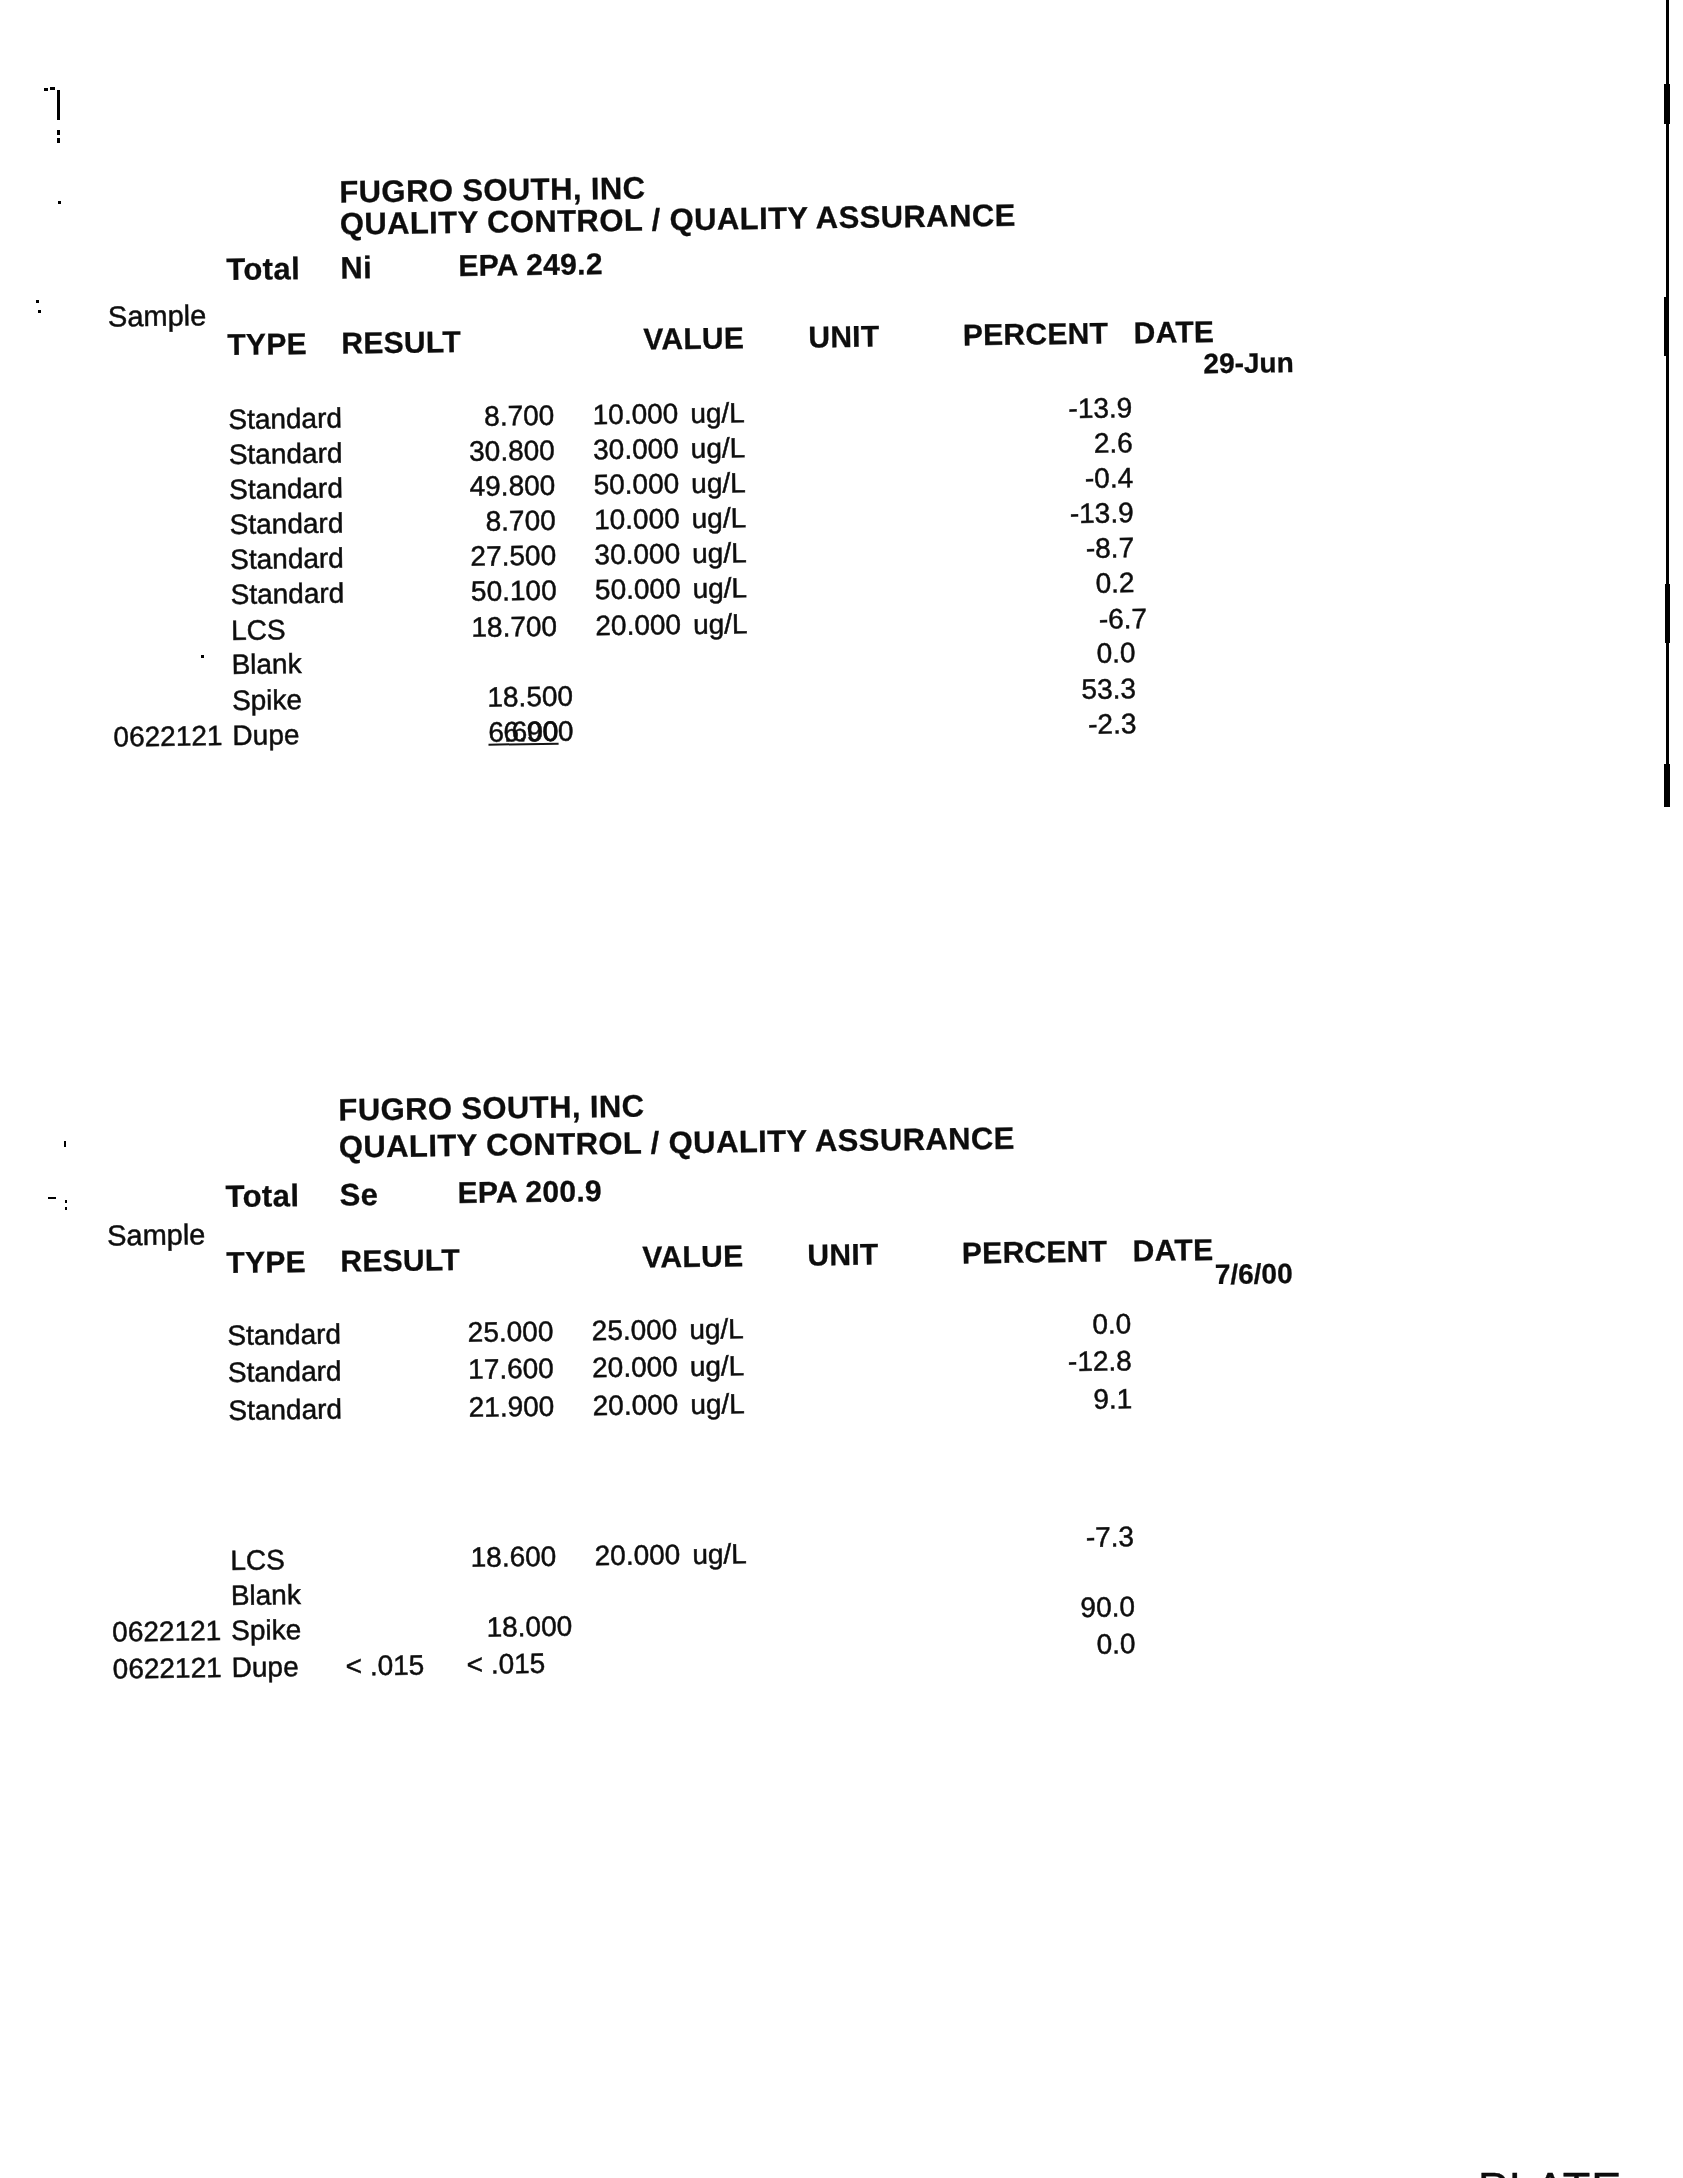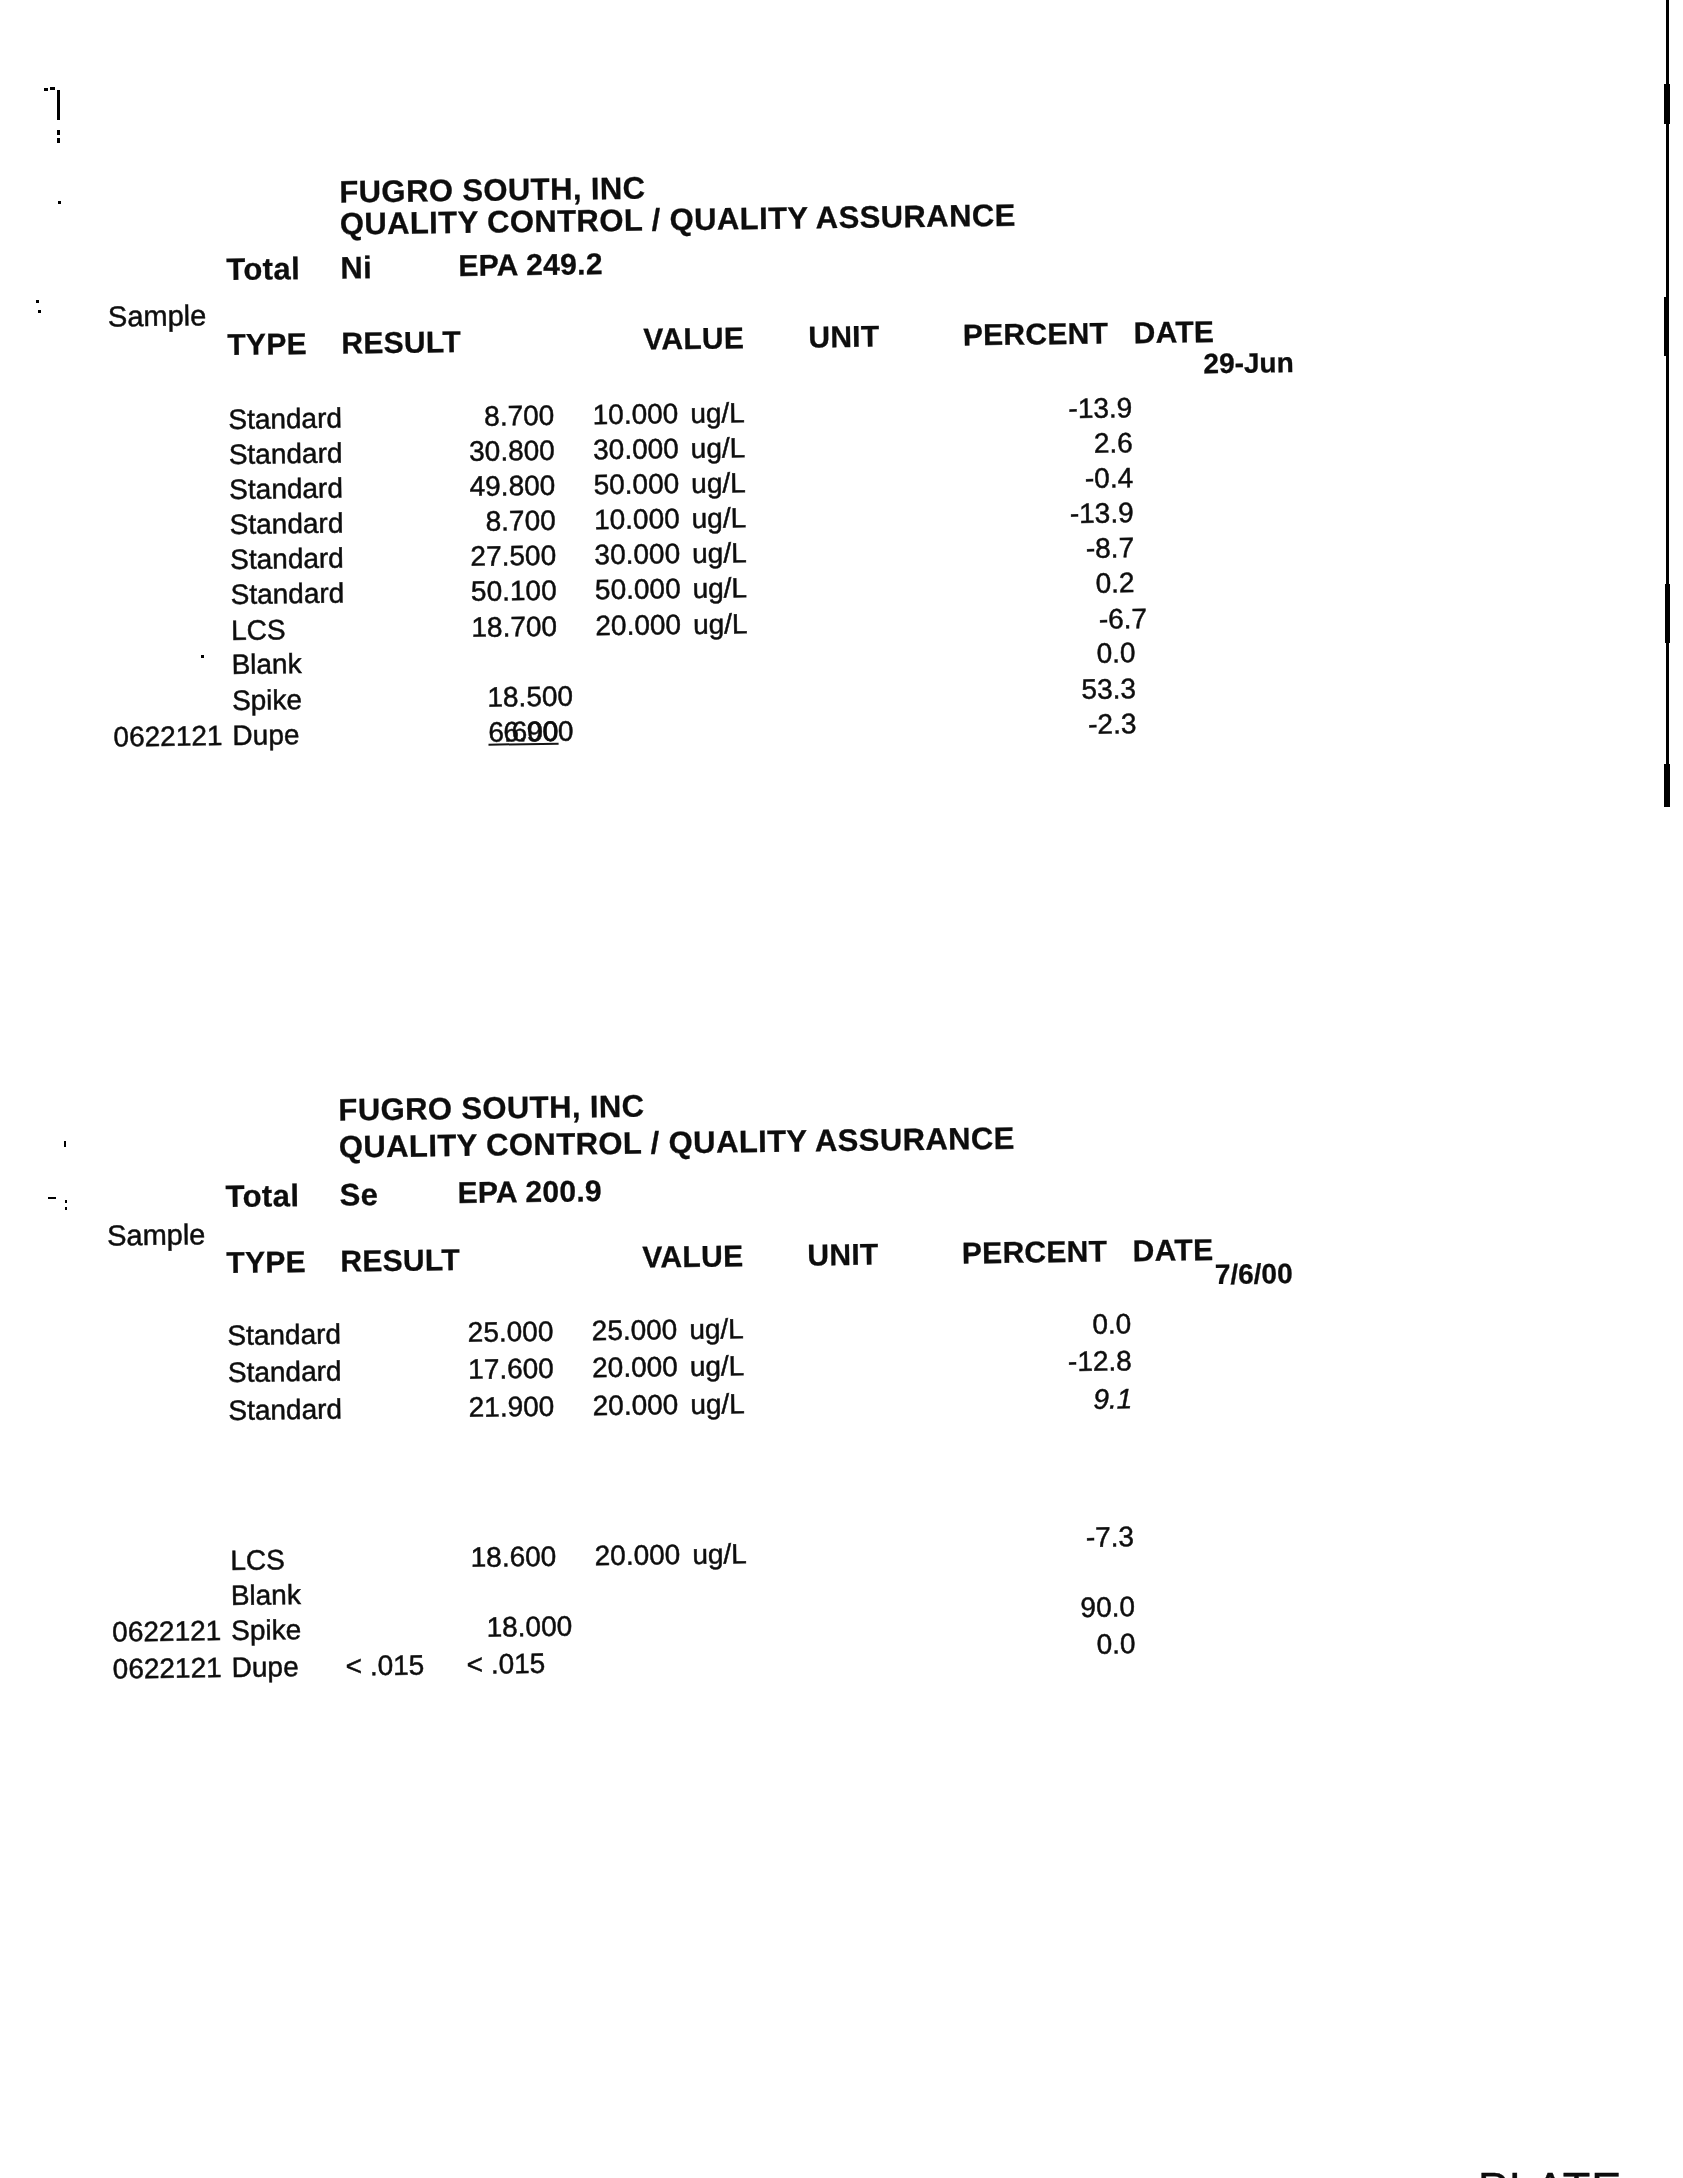--- a/index.html
+++ b/index.html
@@ -123,21 +123,21 @@
       <span class="abs t ra" style="right: 551px; top: 1325px;">0.0</span>
       <span class="abs t" style="left: 228px; top: 1362px;">Standard</span>
       <span class="abs t ra" style="right: 1129px; top: 1362px;">17.600</span>
       <span class="abs t ra" style="right: 1005px; top: 1362px;">20.000</span>
       <span class="abs t" style="left: 690px; top: 1362px;">ug/L</span>
       <span class="abs t ra" style="right: 551px; top: 1362px;">-12.8</span>
       <span class="abs t" style="left: 228px; top: 1400px;">Standard</span>
       <span class="abs t ra" style="right: 1129px; top: 1400px;">21.900</span>
       <span class="abs t ra" style="right: 1005px; top: 1400px;">20.000</span>
       <span class="abs t" style="left: 690px; top: 1400px;">ug/L</span>
-      <span class="abs t ra" style="right: 551px; top: 1400px; font-style: italic;">9.1</span>
+      <span class="abs t ra" style="right: 551px; top: 1400px;">9.1</span>
       <span class="abs t" style="left: 228px; top: 1550px;">LCS</span>
       <span class="abs t ra" style="right: 1129px; top: 1550px;">18.600</span>
       <span class="abs t ra" style="right: 1005px; top: 1550px;">20.000</span>
       <span class="abs t" style="left: 690px; top: 1550px;">ug/L</span>
       <span class="abs t ra" style="right: 551px; top: 1538px;">-7.3</span>
       <span class="abs t" style="left: 228px; top: 1585px;">Blank</span>
       <span class="abs t" style="left: 109px; top: 1620px;">0622121</span>
       <span class="abs t" style="left: 228px; top: 1620px;">Spike</span>
       <span class="abs t ra" style="right: 1114px; top: 1620px;">18.000</span>
       <span class="abs t ra" style="right: 551px; top: 1608px;">90.0</span>

